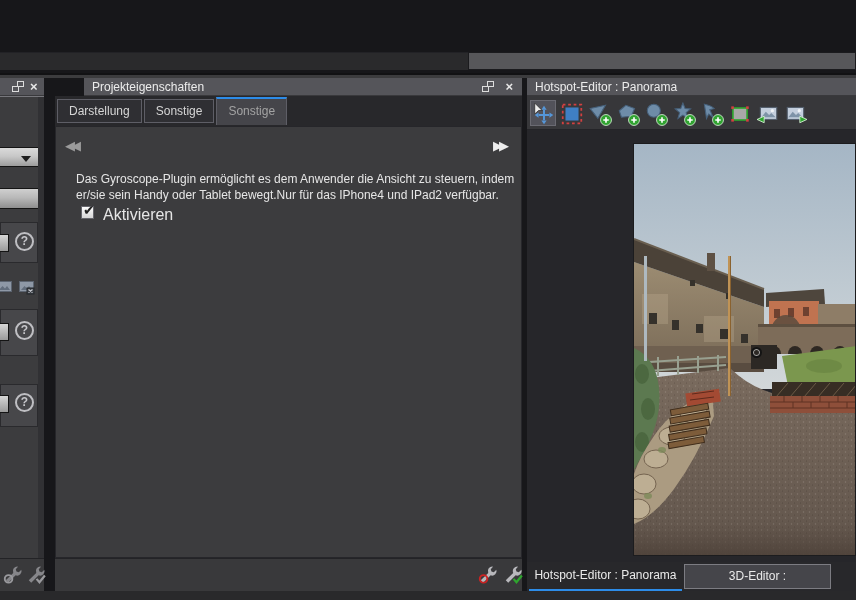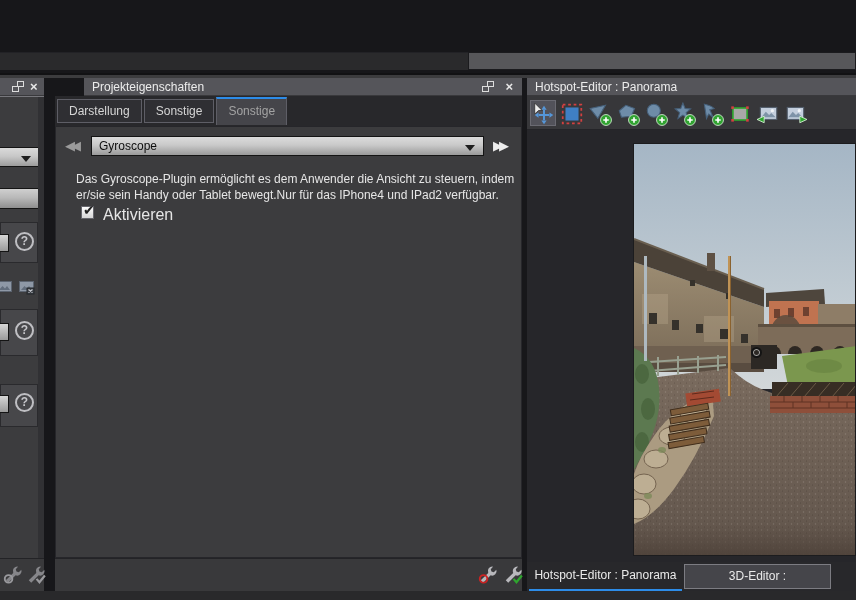--- a/index.html
+++ b/index.html
@@ -151,24 +151,20 @@
     </div>
 
     <div class="tabzone">
       <div class="ptab">Darstellung</div>
       <div class="ptab">Sonstige</div>
       <div class="ptab active">Sonstige</div>
     </div>
 
     <div class="pbody">
       <span class="nav-arrow prev">◀◀</span>
-      <div class="combo">
-        <span class="combo-text">Gyroscope</span>
-        <span class="combo-arrow"></span>
-      </div>
       <span class="nav-arrow next">▶▶</span>
 
       <div class="desc">Das Gyroscope-Plugin ermöglicht es dem Anwender die Ansicht zu steuern, indem er/sie sein Handy oder Tablet bewegt.Nur für das IPhone4 und IPad2 verfügbar.</div>
 
       <div class="check-row">
         <span class="checkbox">
           <span class="checkmark">✔</span>
         </span>
         <span class="check-label">Aktivieren</span>
       </div>

